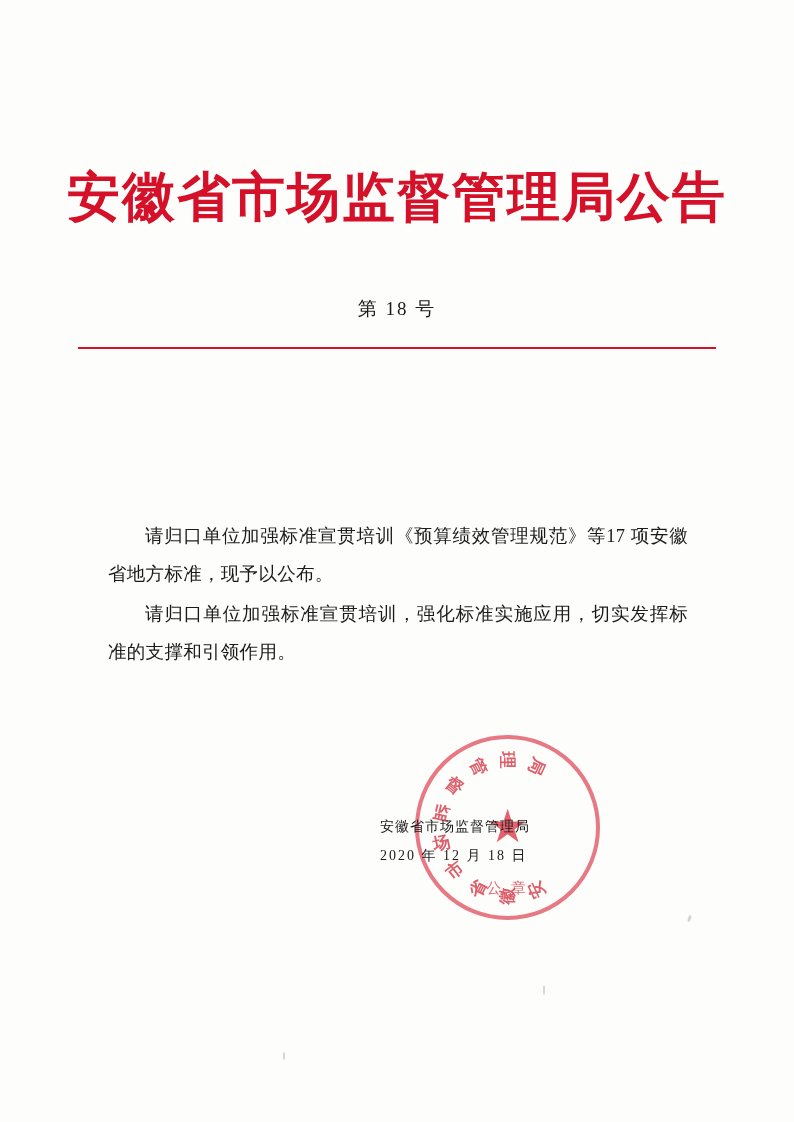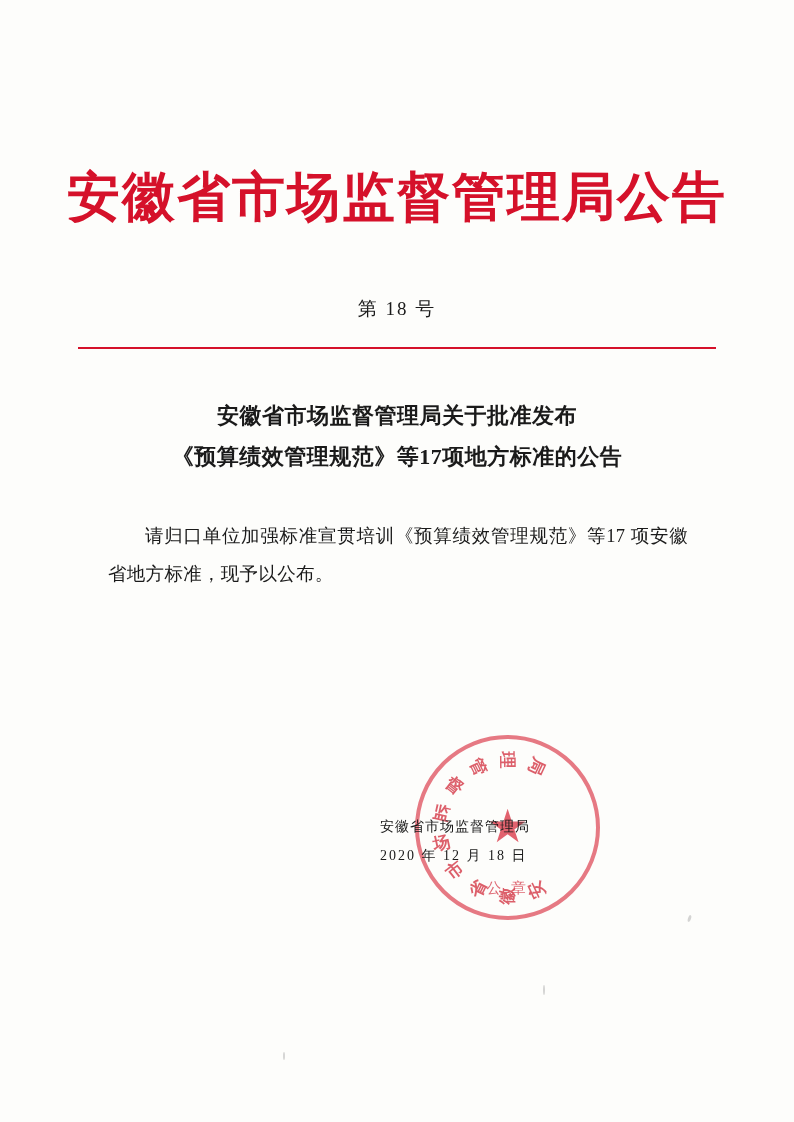--- a/index.html
+++ b/index.html
@@ -184,27 +184,24 @@
 <div class="doc">
 
   <div class="masthead">
     <div class="masthead-title">安徽省市场监督管理局公告</div>
   </div>
 
   <div class="doc-number">第 18 号</div>
 
   <div class="red-rule"></div>
 
-  <div class="title-block">
-    <span class="title-line">安徽省市场监督管理局关于批准发布</span>
-    <span class="title-line">《预算绩效管理规范》等17项地方标准的公告</span>
-  </div>
 
   <div class="body-block">
     <p class="body-para">请归口单位加强标准宣贯培训《预算绩效管理规范》等17 项安徽省地方标准，现予以公布。</p>
+    <p class="body-para">请归口单位加强标准宣贯培训，强化标准实施应用，切实发挥标准的支撑和引领作用。</p>
   </div>
 
   <div class="seal">
     <div class="seal-inner">
       <div class="seal-ring-text" id="seal-ring">
           <span style="transform: rotate(-205deg) translate(0px, -68px) rotate(90deg) translate(-50%, -50%);">安</span>
           <span style="transform: rotate(-179.444deg) translate(0px, -68px) rotate(90deg) translate(-50%, -50%);">徽</span>
           <span style="transform: rotate(-153.889deg) translate(0px, -68px) rotate(90deg) translate(-50%, -50%);">省</span>
           <span style="transform: rotate(-128.333deg) translate(0px, -68px) rotate(90deg) translate(-50%, -50%);">市</span>
           <span style="transform: rotate(-102.778deg) translate(0px, -68px) rotate(90deg) translate(-50%, -50%);">场</span>

